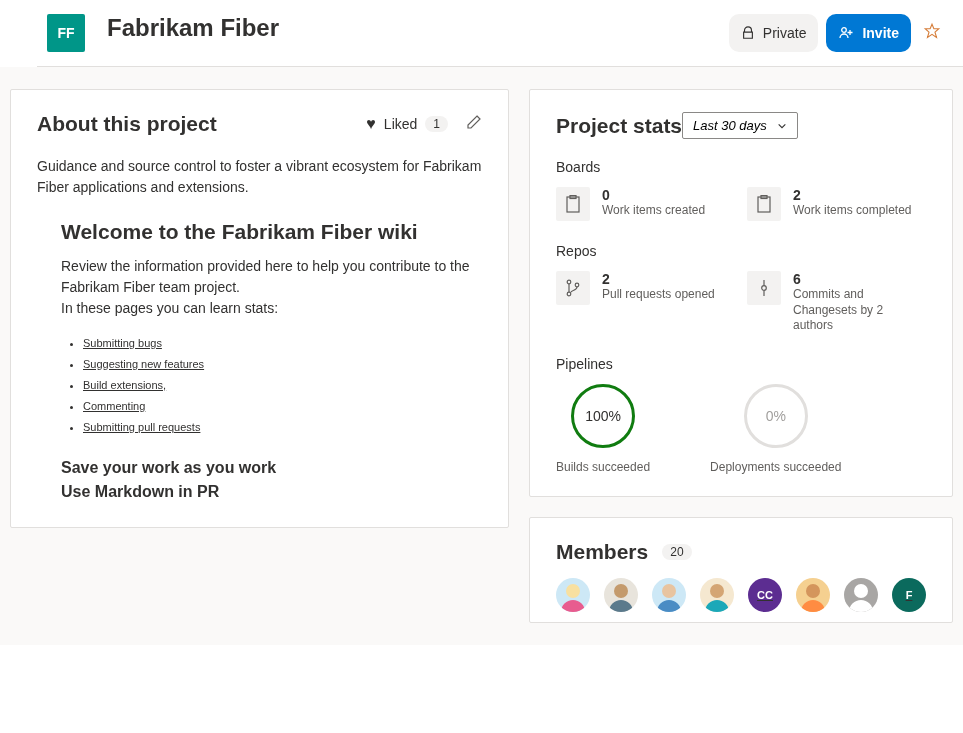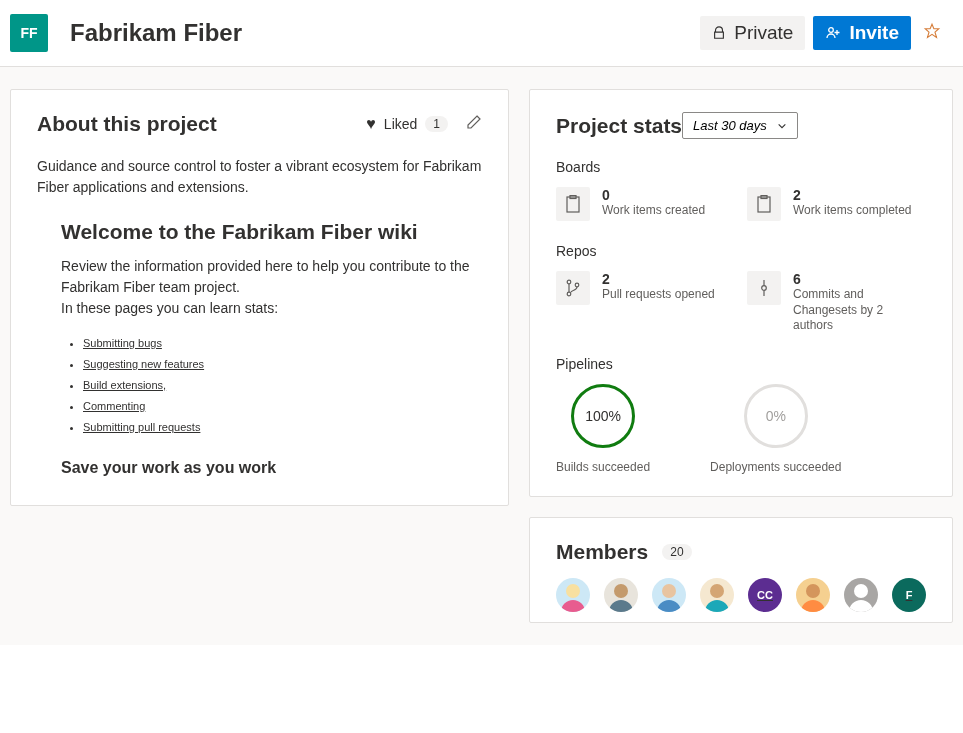--- a/index.html
+++ b/index.html
@@ -1,20 +1,20 @@
 <!DOCTYPE html>
 <html><head>
 <meta charset="utf-8">
 <style>
   * { box-sizing: border-box; margin: 0; padding: 0; }
   body { font-family: "Segoe UI", -apple-system, sans-serif; background: #fff; color: #323130; width: 963px; }
-  .header { display: flex; align-items: center; padding: 14px 22px 14px 10px; border-bottom: 1px solid #e1dfdd; }
+  .header { display: flex; padding: 14px 22px 14px 10px; border-bottom: 1px solid #e1dfdd; margin-left: 37px; }
   .logo-box { width: 38px; height: 38px; background: #009688; color: #fff; display: flex; align-items: center; justify-content: center; font-weight: 600; font-size: 14px; border-radius: 2px; margin-right: 22px; }
   .project-title { font-size: 24px; font-weight: 700; flex: 1; }
-  .btn { display: inline-flex; align-items: center; gap: 8px; padding: 6px 12px; font-size: 19px; border-radius: 2px; cursor: pointer; border: none; }
+  .btn { display: inline-flex; align-items: center; gap: 8px; padding: 6px 12px; font-size: 14px; border-radius: 10px; cursor: pointer; border: none; }
   .btn-private { background: #f3f2f1; color: #323130; margin-right: 8px; }
   .btn-invite { background: #0078d4; color: #fff; font-weight: 600; margin-right: 12px; }
   .star-btn { background: none; border: none; cursor: pointer; font-size: 18px; color: #d67f3c; }
   .body { display: flex; gap: 20px; padding: 22px 10px; background: #faf9f8; align-items: flex-start; }
   .col-left { width: 530px; }
   .col-right { flex: 1; display: flex; flex-direction: column; gap: 20px; }
   .card { background: #fff; border: 1px solid #e1dfdd; border-radius: 2px; padding: 22px 26px; }
   .about-head { display: flex; align-items: center; margin-bottom: 20px; }
   .about-title { font-size: 21px; font-weight: 700; flex: 1; }
   .liked { display: inline-flex; align-items: center; gap: 8px; font-size: 14px; }
@@ -106,20 +106,21 @@
           <span>In these pages you can learn stats:</span>
         </p>
         <ul class="wiki-ul">
           <li>Submitting bugs</li>
           <li>Suggesting new features</li>
           <li>Build extensions,</li>
           <li>Commenting</li>
           <li>Submitting pull requests</li>
         </ul>
         <h3 class="wiki-h3">Save your work as you work</h3>
+        <h3 class="wiki-h3" style="margin-bottom:4px">Use Markdown in PR</h3>
       </div>
     </div>
   </div>
 
   <div class="col-right">
     <div class="card">
       <div class="stats-head">
         <div class="stats-title">Project stats</div>
         <button class="range-btn">
           <span>Last 30 days</span>

